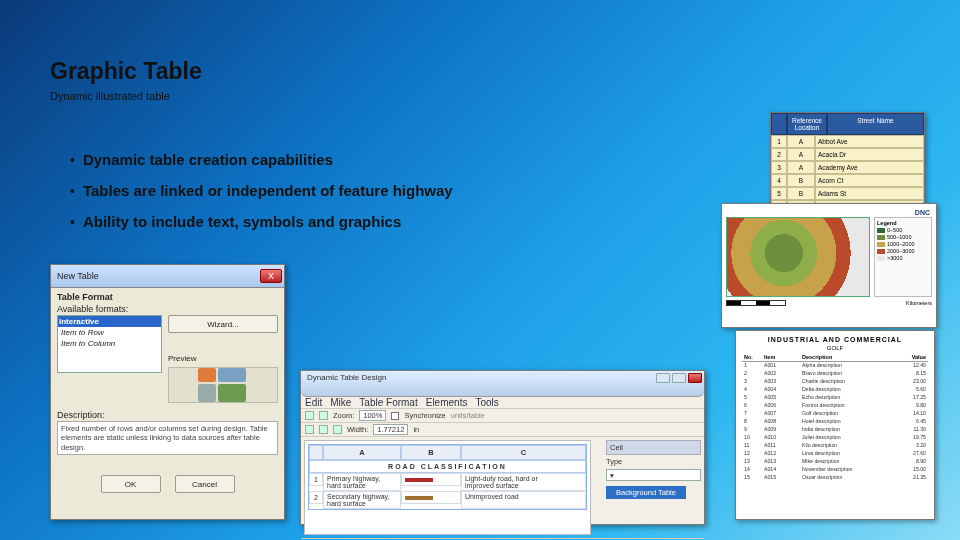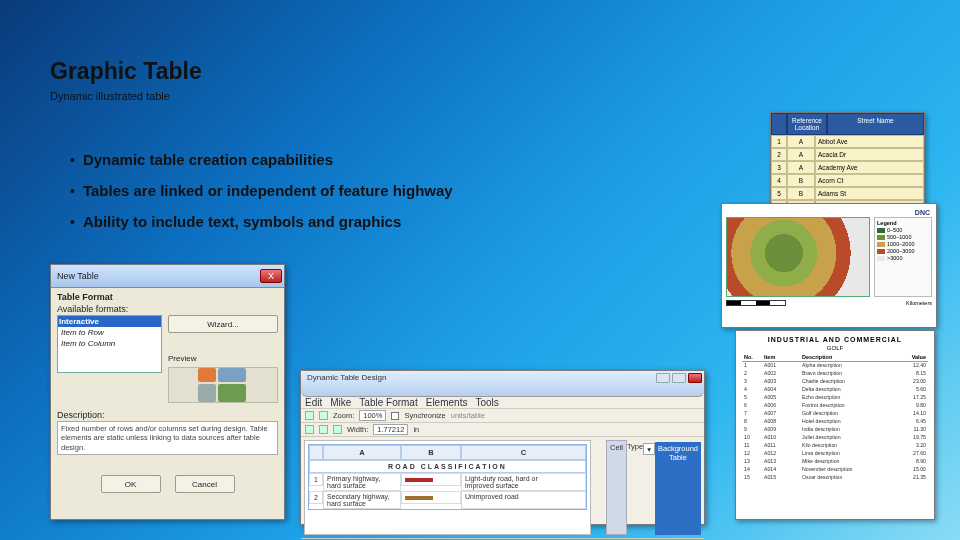--- a/index.html
+++ b/index.html
@@ -86,21 +86,21 @@
   .dlg2 .main { display:flex; height:calc(100% - 52px); }
   .dlg2 .canvas { flex:1; background:#fff; border:1px solid #bbb; margin:3px; padding:3px; }
   .dlg2 .tblwrap { border:1px solid #8cb2e6; }
   .dlg2 .hrow { display:flex; }
   .dlg2 .hcell { padding:2px 3px; background:#e8eef8; border:1px solid #b7cce8; font-weight:bold; font-size:7.5px; text-align:center;}
   .dlg2 .grid { font-size:7px; }
   .dlg2 .grid .titlecell { text-align:center; padding:2px; font-weight:bold; letter-spacing:2px; border:1px solid #b7cce8;}
   .dlg2 .grid .r { display:flex; }
   .dlg2 .grid .c { border:1px solid #d4dce6; padding:1px 3px; height:13px; display:flex; align-items:center; }
   .dlg2 .sw{width:28px;height:4px;}
-  .dlg2 .sidep { width:95px; margin:3px 3px 3px 12px; display:flex; flex-direction:row; font-size:7.5px; }
+  .dlg2 .sidep { width:95px; margin:3px 3px 3px 12px; display:flex; flex-direction:column; font-size:7.5px; }
   .dlg2 .sidep .hdr{background:#cfd9e8;padding:2px 3px;border:1px solid #aab;}
   .dlg2 .sidep .sel{background:#fff;border:1px solid #9aa;height:12px;margin:3px 0;display:flex;align-items:center;padding:0 3px;}
   .dlg2 .sidep .tag{background:#2e6fc6;color:#fff;padding:2px 3px;margin-top:2px;width:80px;text-align:center;}
   .dlg2 .status{height:12px;border-top:1px solid #cfcabb;padding:0 4px;display:flex;align-items:center;font-size:7px;color:#667;}
 
   
   .thumb { position:absolute; background:#fff; border:1px solid #777; box-shadow:2px 2px 5px rgba(0,0,0,.35); }
   .t1 { left:770px; top:112px; width:155px; height:160px; background:#f9f2c8; padding:0; }
   .t1 .th { display:flex; }
   .t1 .th div{ flex:1; background:#2c5aa0;color:#fff;font-size:6.5px;text-align:center;padding:3px 1px;border:1px solid #1c3a70; line-height:1.1;}

